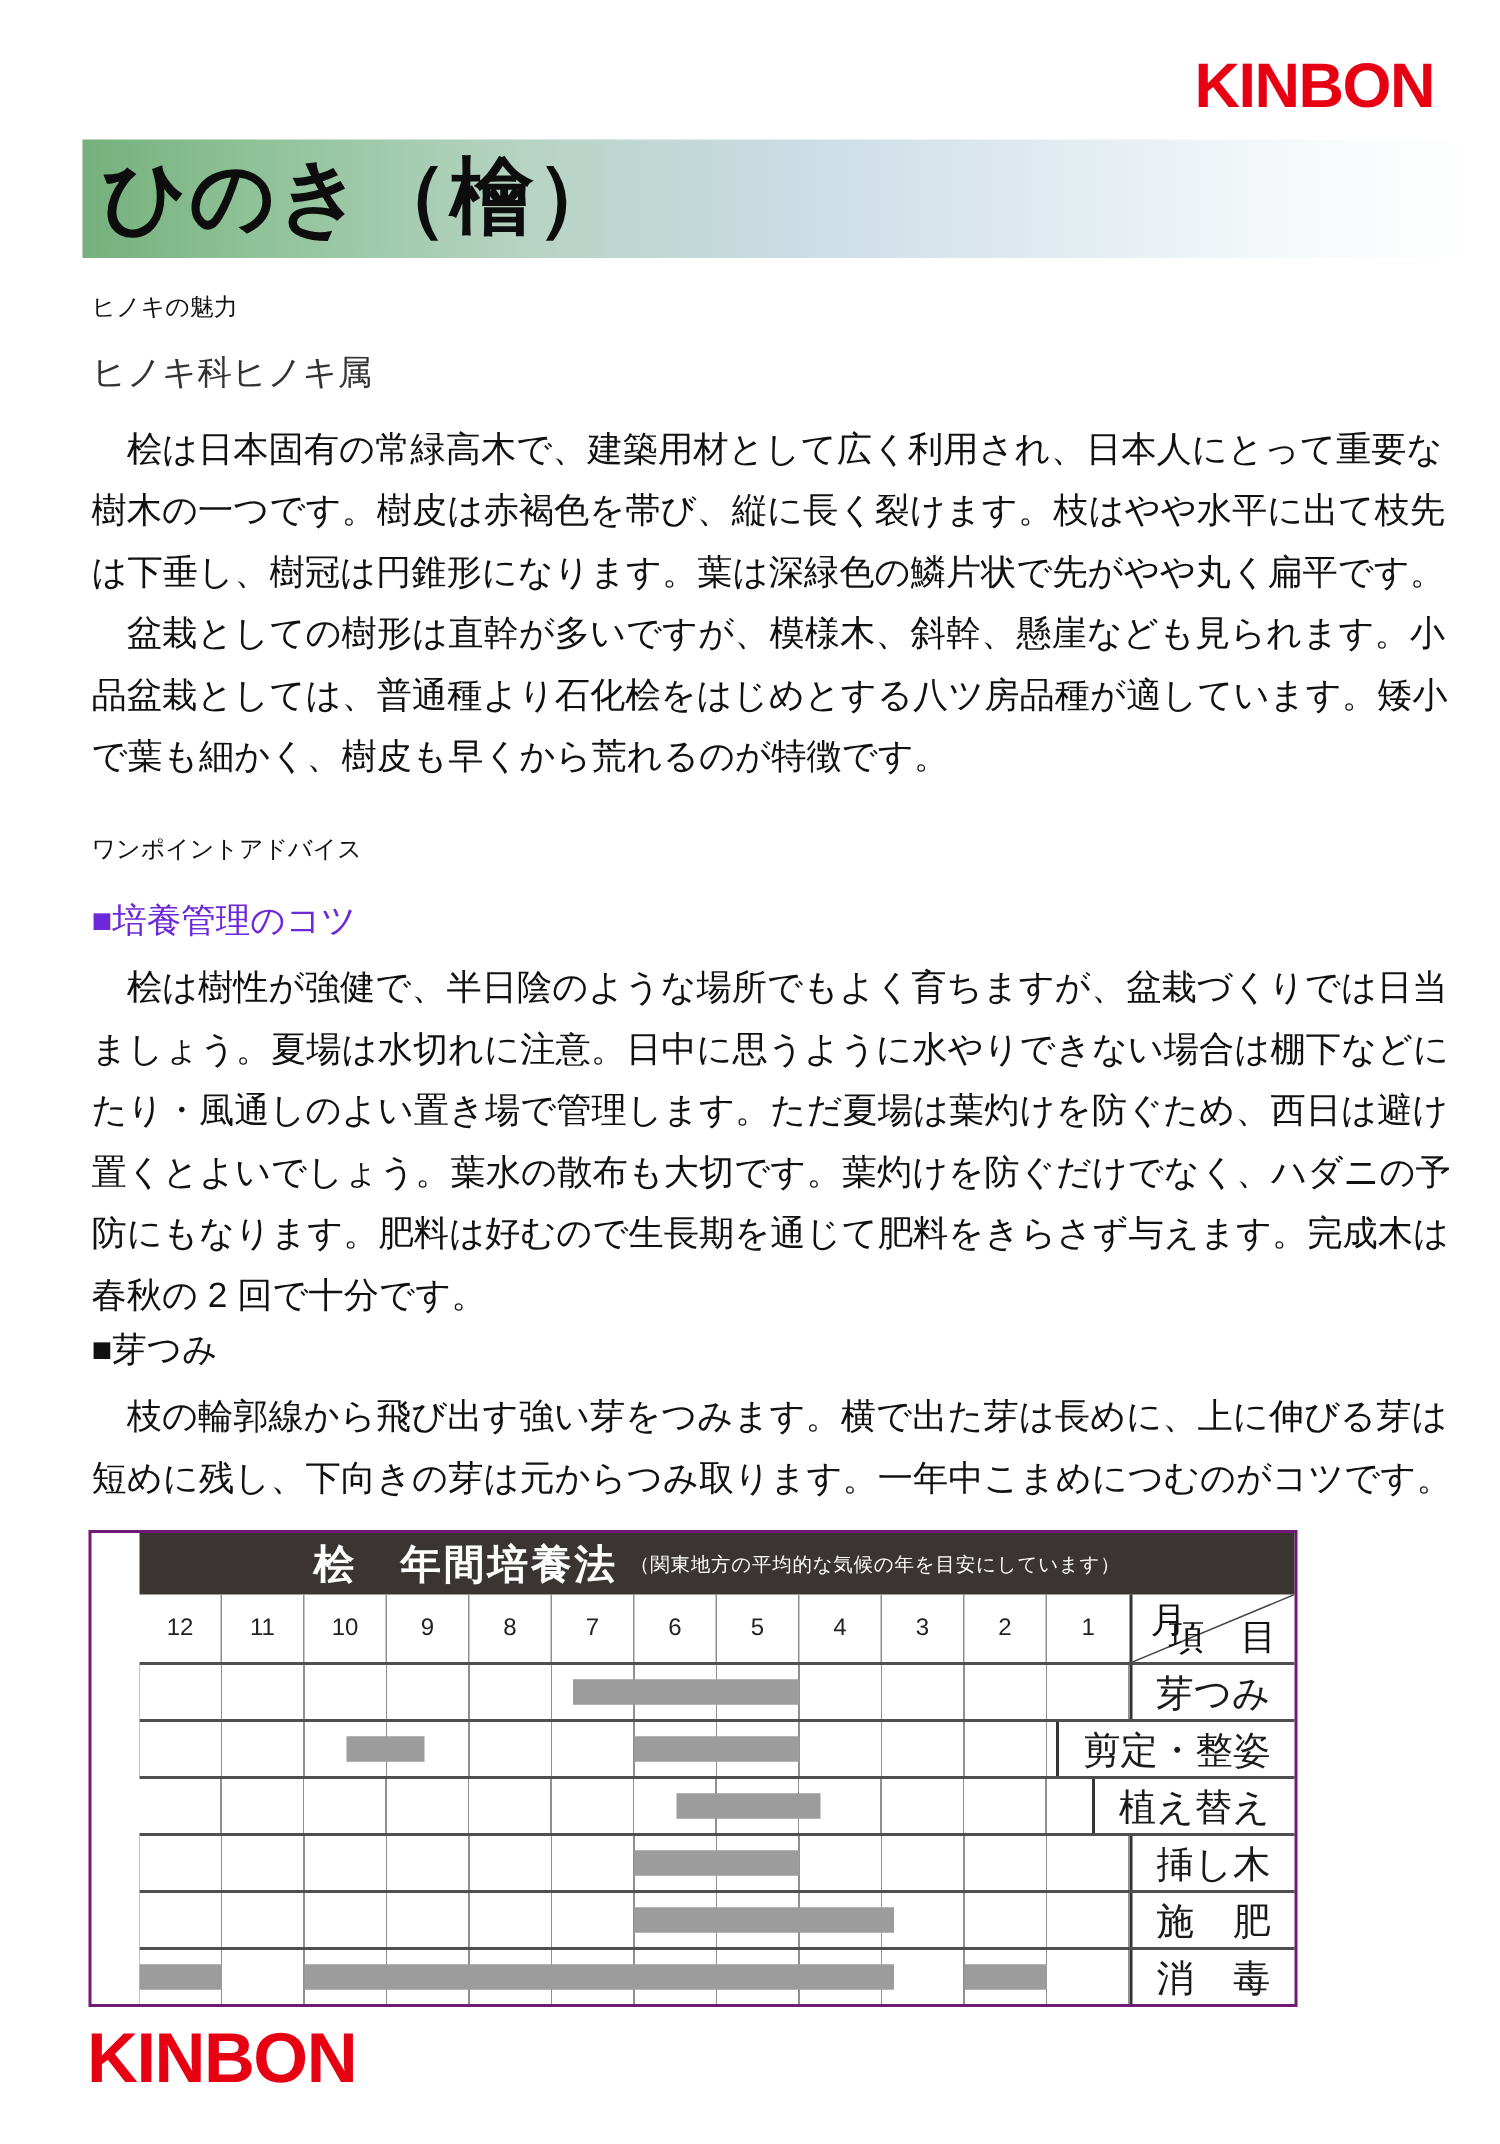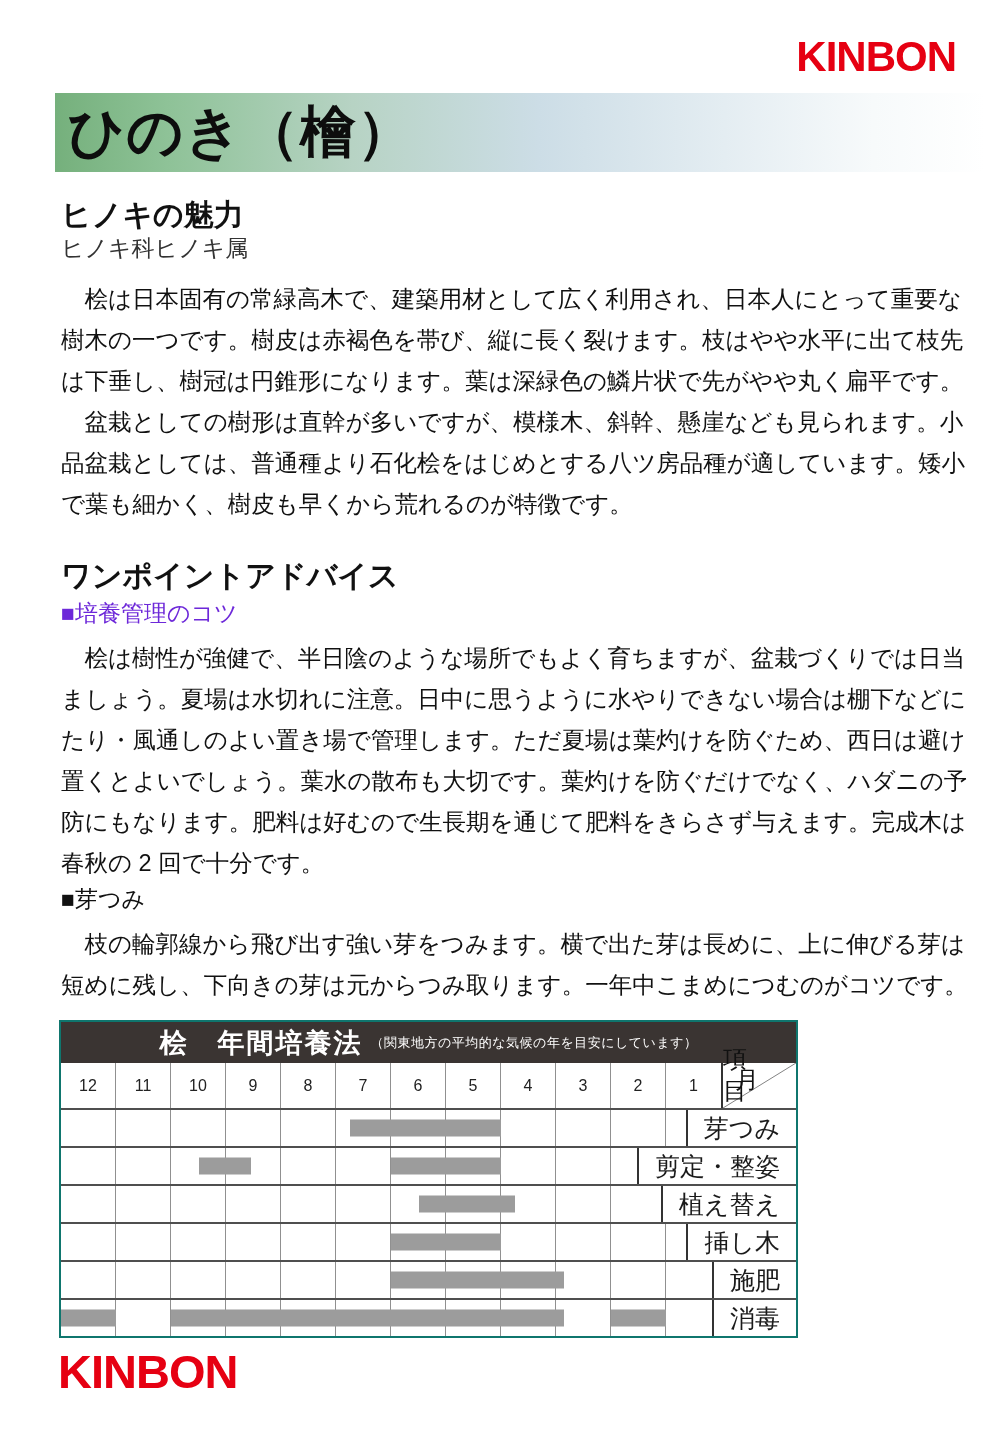--- a/index.html
+++ b/index.html
@@ -21,33 +21,33 @@
     position:absolute; left:55px; top:93px; width:930px; height:79px;
     background:linear-gradient(90deg,#75b07c 0%,#8ec297 12%,#b7d3c4 32%,
                #ccdde6 52%,#e4edf2 72%,#f7fafb 88%,#ffffff 100%);
   }
   .banner h1 {
     margin:0; font-family:"Liberation Serif", serif; font-weight:700;
     font-size:56px; line-height:79px; padding-left:13px; letter-spacing:1px; color:#0d0d0d;
   }
 
   
-  .h-bold { position:absolute; left:61px; font-size:30px; font-weight:700; }
+  .h-bold { position:absolute; left:61px; font-size:16px; font-weight:400; }
   .sub-plain { position:absolute; left:61px; font-size:23px; font-weight:400; color:#333; }
   .para { position:absolute; left:61px; width:879px; font-size:23.5px; }
   .jline {
     height:41px; line-height:41px; white-space:nowrap;
     text-align:justify; text-align-last:justify; text-justify:inter-ideograph;
   }
   .jline.no-fill { text-align-last:left; white-space:normal; }
 
   
   .cal {
-    position:absolute; left:59px; top:1020px; width:739px;
-    border:2px solid #0f766e; box-sizing:border-box; background:#fff;
+    position:absolute; left:59px; top:1020px; width:806px;
+    border:2px solid #701a75; box-sizing:border-box; background:#fff;padding-left:32px;
   }
   .cal-title {
     height:41px; display:flex; align-items:center; justify-content:center;
     gap:8px; color:#ffffff;
   }
   .cal-title-main {
     font-family:"Liberation Serif", serif; font-weight:700; font-size:27px; letter-spacing:2px;
   }
   .cal-title-note { font-size:13px; letter-spacing:0.5px; }
   .cal-months-row { display:flex; height:45px; }

